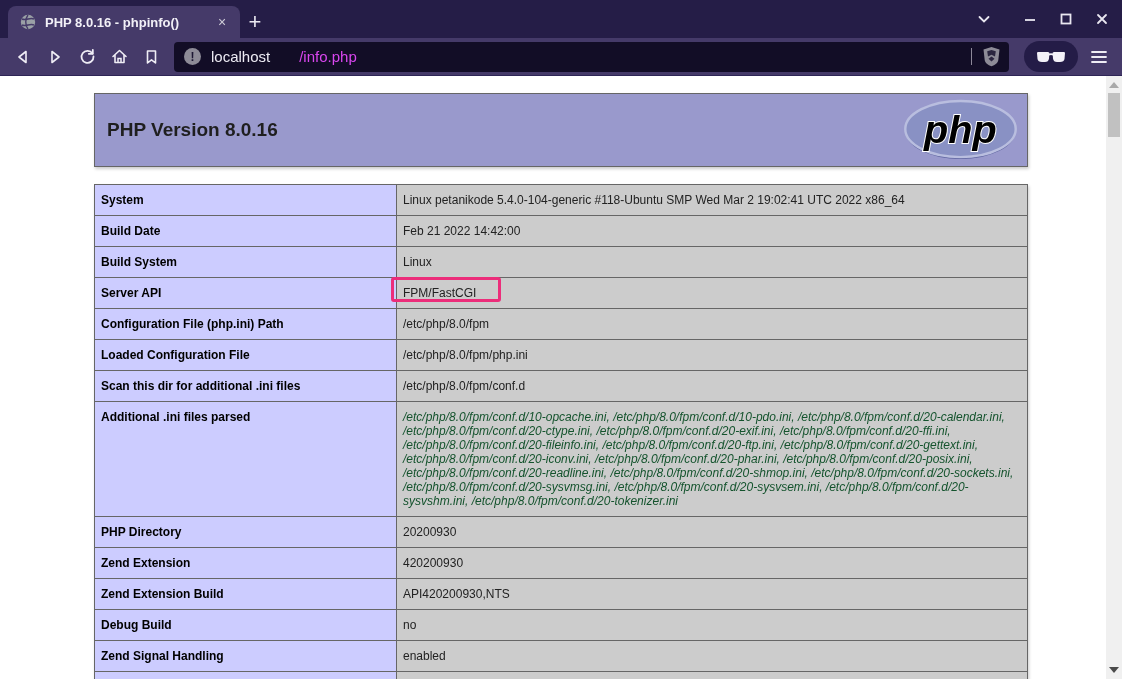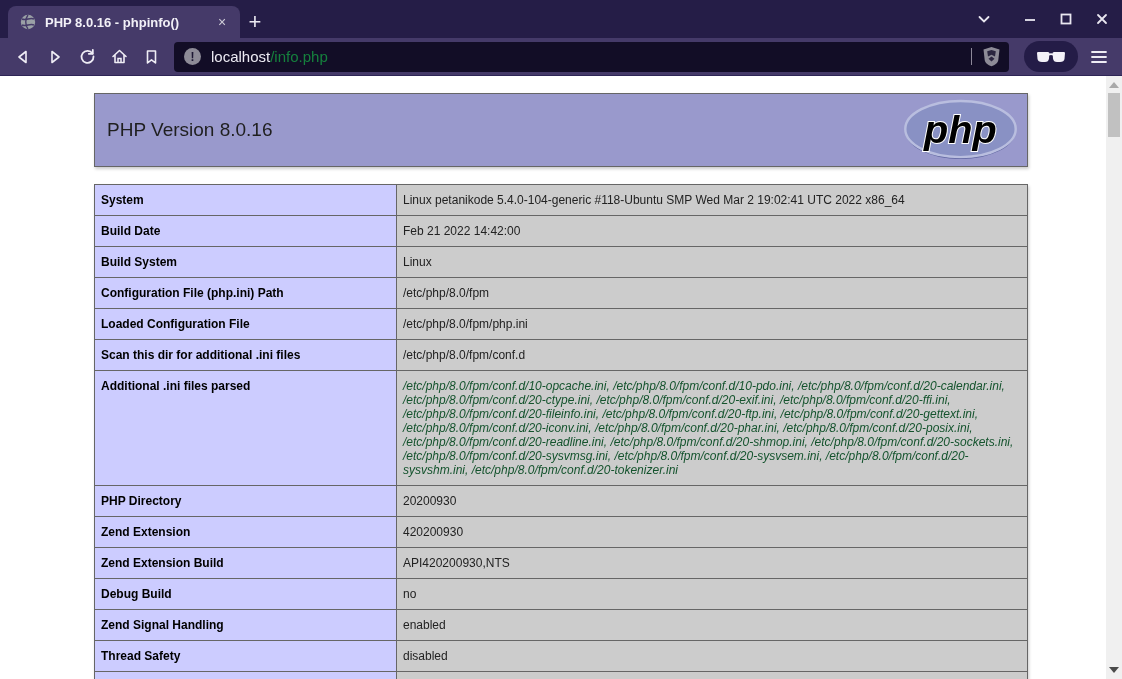--- a/index.html
+++ b/index.html
@@ -26,21 +26,21 @@
     border-bottom:1px solid #2e2556;
   }
   .nav-btn { width:30px; height:30px; display:flex; align-items:center; justify-content:center; color:#efedf5; margin-right:2px; }
   .urlbar {
     flex:1; height:30px; background:#120d26; border-radius:4px; margin-left:6px;
     display:flex; align-items:center; padding:0 8px 0 10px;
   }
   .site-info-icon { width:17px; height:17px; border-radius:50%; background:#8d8b97; color:#1c1733;
     font-size:12px; font-weight:bold; display:flex; align-items:center; justify-content:center; }
   .url-text { margin-left:10px; font-size:15px; color:#edebf3; flex:1; white-space:nowrap; }
-  .url-path { color:#15803d; }
+  .url-path { color:#d946ef;padding-left:29px; }
   .url-sep { width:1px; height:17px; background:#8d8899; margin:0 10px; }
   .glasses-pill { width:54px; height:31px; border-radius:16px; background:#241c47; margin-left:15px;
     display:flex; align-items:center; justify-content:center; }
   .menu-btn { width:30px; height:30px; margin-left:6px; display:flex; align-items:center; justify-content:center; }
 
   
   .viewport { height:603px; background:#ffffff; position:relative; overflow:hidden; }
   .scrollbar { position:absolute; right:0; top:0; width:16px; height:603px; background:#f0f0f0; }
   .sb-up { position:absolute; top:3px; left:0; width:16px; height:12px; display:flex; align-items:center; justify-content:center; }
   .sb-up::after { content:""; border-left:5px solid transparent; border-right:5px solid transparent; border-bottom:6px solid #a9a9a9; }
@@ -48,21 +48,21 @@
   .sb-down { position:absolute; bottom:3px; left:0; width:16px; height:12px; display:flex; align-items:center; justify-content:center; }
   .sb-down::after { content:""; border-left:5px solid transparent; border-right:5px solid transparent; border-top:6px solid #4a4a4a; }
 
   .content { width:934px; margin:0 auto; padding-top:17px; color:#222; }
 
   .header-box {
     background:#9999cc; border:1px solid #666; height:74px;
     display:flex; align-items:center; justify-content:space-between;
     padding:0 8px 0 12px; box-shadow:1px 2px 3px #ccc;
   }
-  .page-title { font-size:19px; font-weight:normal; color:#1f1f1f; }
+  .page-title { font-size:19px; font-weight:bold; color:#1f1f1f; }
   .php-logo { width:117px; height:62px; }
 
   table.info { width:934px; border-collapse:collapse; margin-top:17px; box-shadow:1px 2px 3px #ccc; }
   table.info td { border:1px solid #666; font-size:12px; line-height:14px; padding:8px 6px; vertical-align:baseline; }
   td.e { background:#ccccff; width:302px; font-weight:bold; color:#000; }
   td.v { background:#cccccc; color:#222; word-wrap:break-word; position:relative; }
   td.v.italic-val { font-style:italic; color:#14532d; }
 
   .highlight-box {
     position:absolute; left:-6px; top:-1px; width:110px; height:25px;
@@ -188,20 +188,24 @@
           </tr>
           <tr>
             <td class="e">Build Date</td>
             <td class="v"><span>Feb 21 2022 14:42:00</span></td>
           </tr>
           <tr>
             <td class="e">Build System</td>
             <td class="v"><span>Linux</span></td>
           </tr>
           <tr>
+            <td class="e">Server API</td>
+            <td class="v"><span>FPM/FastCGI</span><span class="highlight-box"></span></td>
+          </tr>
+          <tr>
             <td class="e">Configuration File (php.ini) Path</td>
             <td class="v"><span>/etc/php/8.0/fpm</span></td>
           </tr>
           <tr>
             <td class="e">Loaded Configuration File</td>
             <td class="v"><span>/etc/php/8.0/fpm/php.ini</span></td>
           </tr>
           <tr>
             <td class="e">Scan this dir for additional .ini files</td>
             <td class="v"><span>/etc/php/8.0/fpm/conf.d</span></td>

